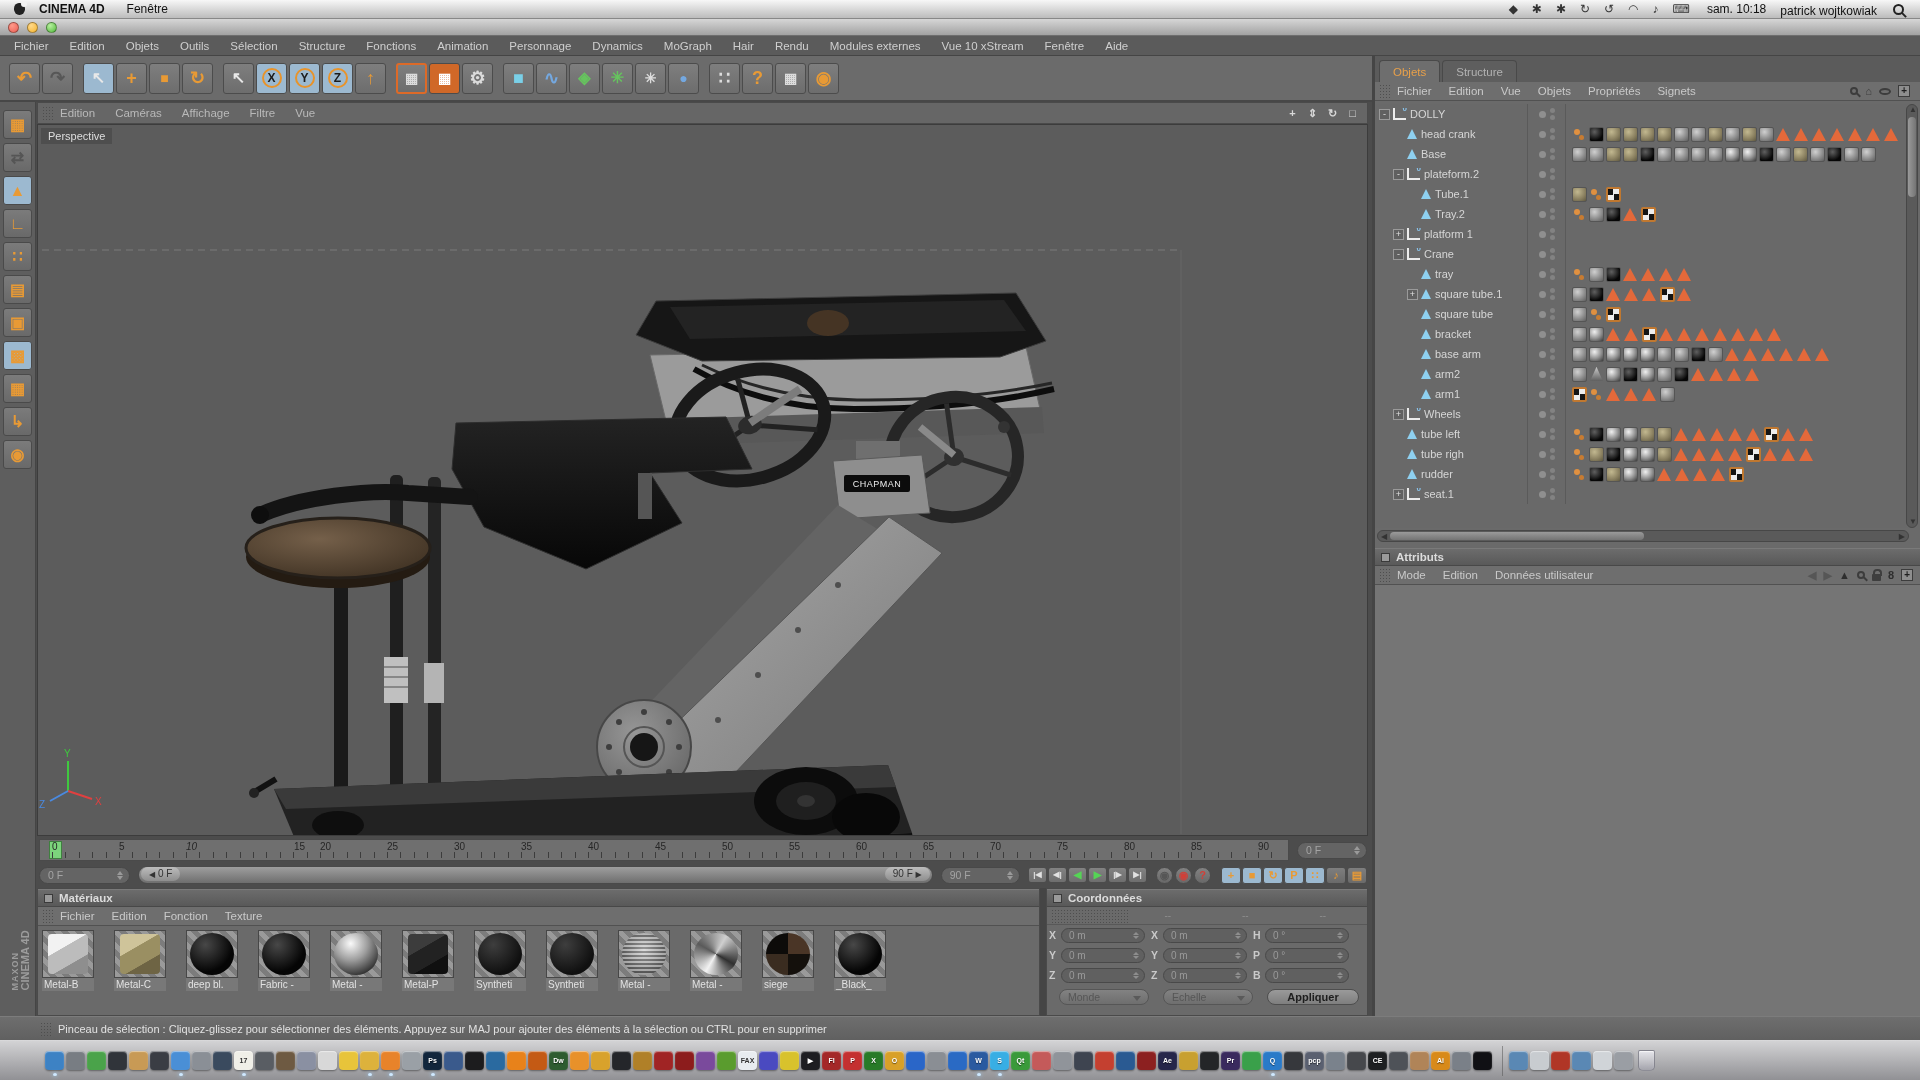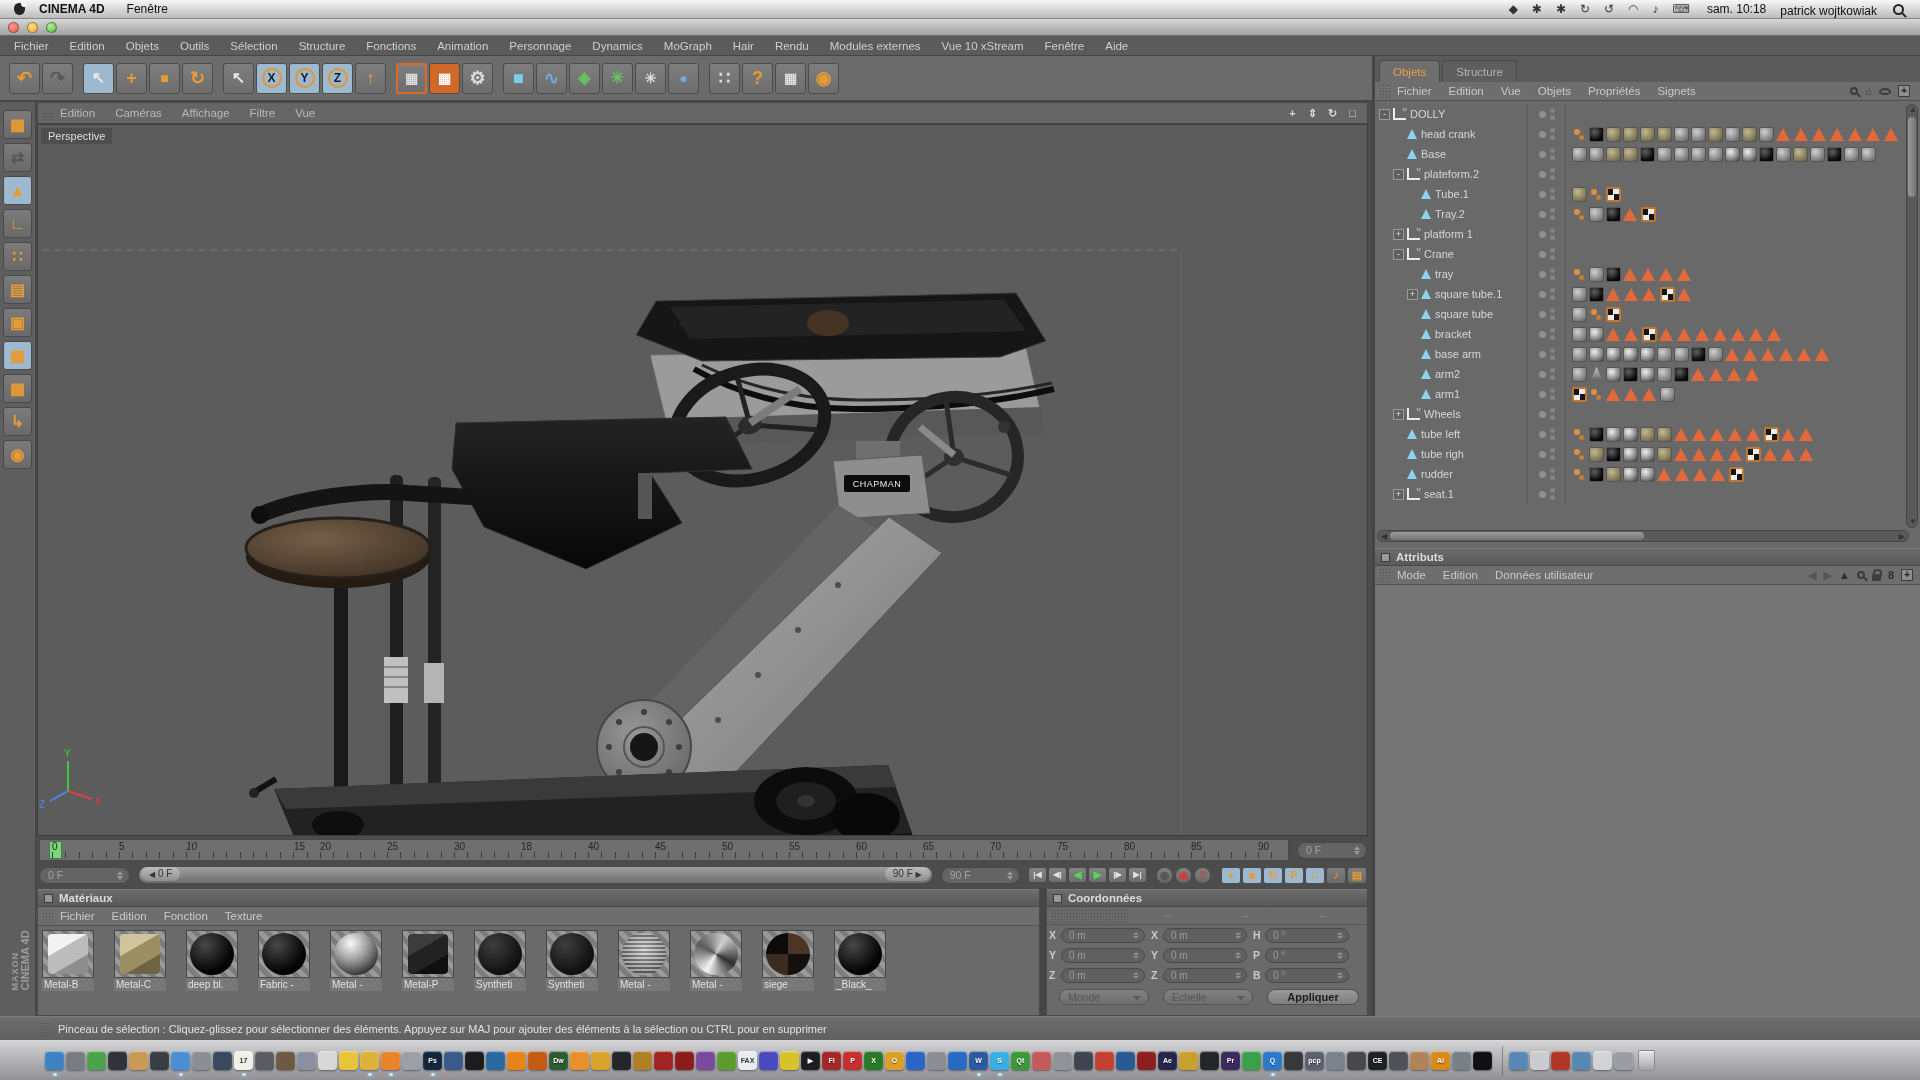--- a/index.html
+++ b/index.html
@@ -1012,21 +1012,21 @@
 <div id="rulerrow">
   <div id="ruler">
     <div id="playhead"></div>
   <span class="tick" style="left: 12px;">0</span>
       <span class="tick" style="left: 79px;">5</span>
       <span class="tick" style="left: 146px; font-style: italic;">10</span>
       <span class="tick" style="left: 222px; margin-left: 32px;">15</span>
       <span class="tick" style="left: 280px;">20</span>
       <span class="tick" style="left: 347px;">25</span>
       <span class="tick" style="left: 414px;">30</span>
-      <span class="tick" style="left: 481px;">18</span>
+      <span class="tick" style="left: 481px;">35</span>
       <span class="tick" style="left: 548px;">40</span>
       <span class="tick" style="left: 615px;">45</span>
       <span class="tick" style="left: 682px;">50</span>
       <span class="tick" style="left: 749px;">55</span>
       <span class="tick" style="left: 816px;">60</span>
       <span class="tick" style="left: 883px;">65</span>
       <span class="tick" style="left: 950px;">70</span>
       <span class="tick" style="left: 1017px;">75</span>
       <span class="tick" style="left: 1084px;">80</span>
       <span class="tick" style="left: 1151px;">85</span>

